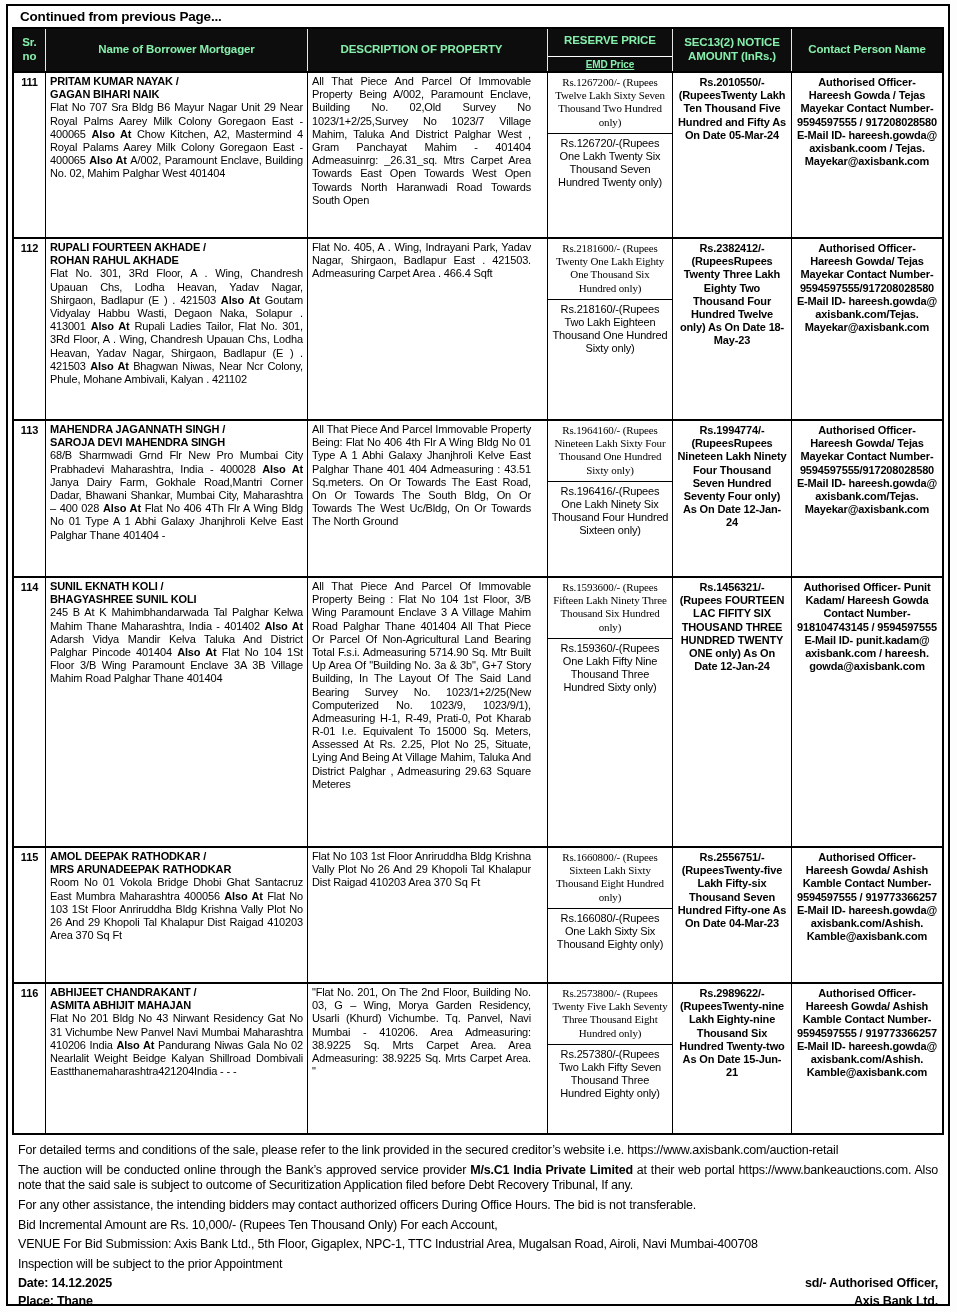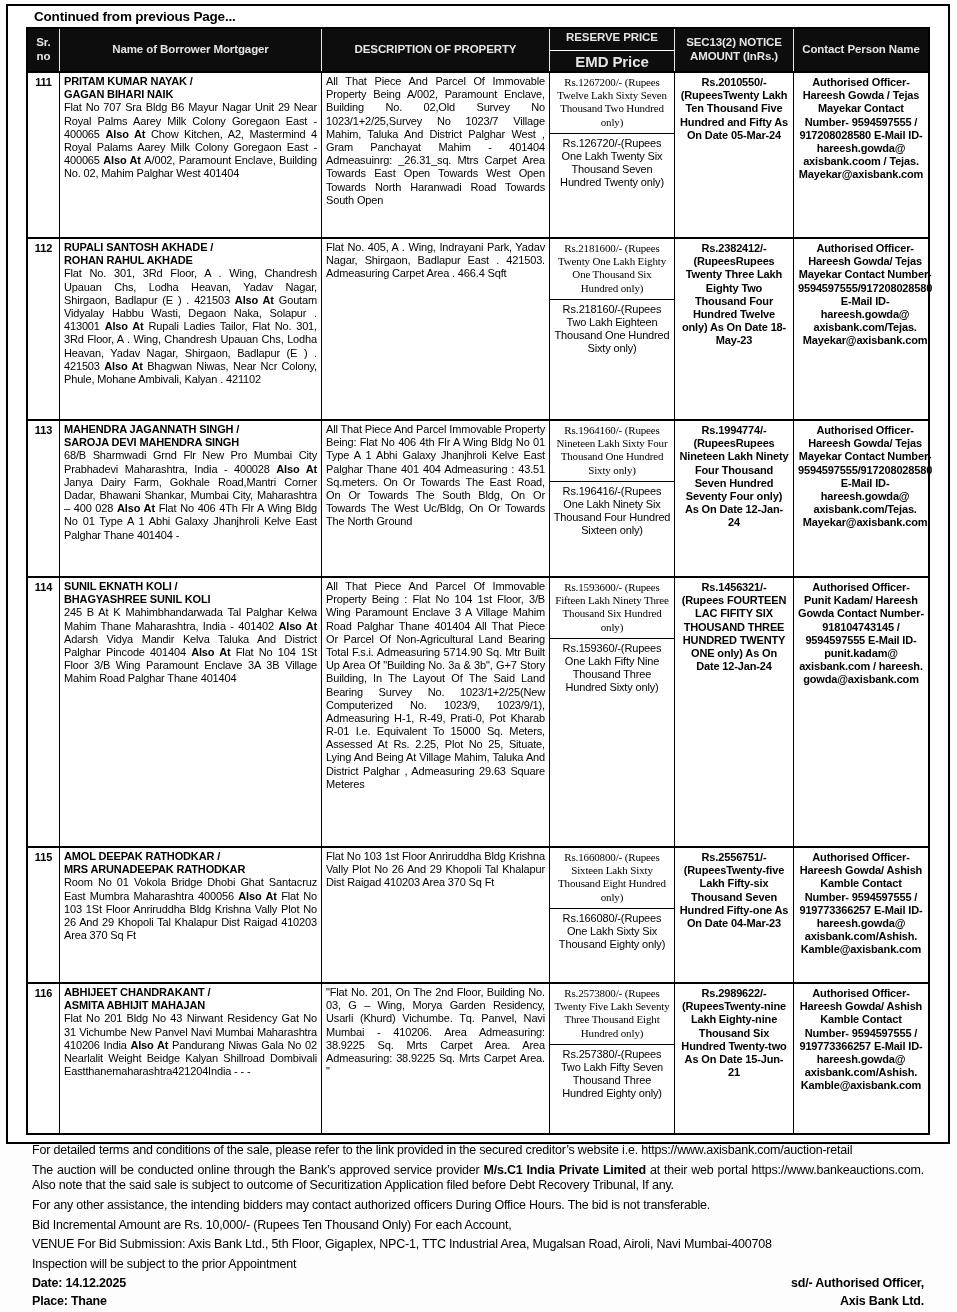--- a/index.html
+++ b/index.html
@@ -1,42 +1,42 @@
 <!DOCTYPE html>
 <html><head>
 <meta charset="utf-8">
 <style>
   * { margin:0; padding:0; box-sizing:border-box; }
   html,body { width:957px; height:1312px; background:#fdfdfd; overflow:hidden;
               font-family:"Liberation Sans", sans-serif; color:#000; }
-  .sheet { position:absolute; left:6px; top:4px; width:944px; height:1140px;
-           border:2px solid #000; background:#fff; padding:1px 16px; }
+  .sheet { position:absolute; left:6px; top:4px; width:944px; height:1302px;
+           border:2px solid #000; background:#fff; padding:1px 2px; }
   .continued { font-weight:bold; font-size:13.5px; padding:2px 2px 3px 10px; letter-spacing:-0.2px; }
 
   .table { border:2px solid #000; margin:0 2px; }
   .trow { display:flex; border-top:2px solid #000; align-items:stretch; }
   .trow:first-child { border-top:none; }
   .c { border-left:1.5px solid #000; padding:2px 4px; font-size:11px; line-height:1.2; letter-spacing:-0.15px; }
   .c:first-child { border-left:none; }
 
   
   .col-sr      { flex:0 0 31px;  }
   .col-name    { flex:0 0 262px; }
   .col-desc    { flex:0 0 228px; }
-  .col-reserve { flex:0 0 125px; }
+  .col-reserve { flex:0 0 125px;margin-left:12px; }
   .col-sec13   { flex:0 0 119px; }
   .col-contact { flex:1 1 auto;  }
 
   
-  .thead { display:flex; background:#0d0d0d; color:#e5e5e5; font-weight:bold; text-align:center; }
+  .thead { display:flex; background:#0d0d0d; color:#86efac; font-weight:bold; text-align:center; }
   .thead .c { border-left:1px solid #e8e8e8; display:flex; flex-direction:column; justify-content:center;
               font-size:11.5px; letter-spacing:-0.1px; min-height:42px; padding:2px 3px; }
   .thead .c:first-child { border-left:none; }
   .reserve-head-top { border-bottom:1.5px solid #fff; flex:1 1 auto; display:flex; align-items:center; justify-content:center; padding-bottom:3px; }
-  .reserve-head-bot { flex:0 0 auto; padding-top:2px; font-size:15px; }
+  .reserve-head-bot { flex:0 0 auto; padding-top:2px; font-size:10px;text-decoration:underline; }
 
   
   .sr-cell { font-weight:bold; text-align:center; padding-top:3px; }
   .bname { font-weight:bold; text-align:left; }
   .addr { text-align:justify; }
   .desc-cell { text-align:justify; }
   .price-cell { display:flex; flex-direction:column; padding:0; text-align:center; }
   .rtop { border-bottom:1.5px solid #000; padding:3px 3px 4px; flex:0 0 auto;font-family:Liberation Serif, serif; }
   .rbot { padding:3px 3px; flex:1 1 auto; }
   .sec13-cell { font-weight:bold; text-align:center; padding-top:3px; }
@@ -85,21 +85,21 @@
         <div class="rtop">Rs.1267200/- (Rupees Twelve Lakh Sixty Seven Thousand Two Hundred  only)</div>
         <div class="rbot">Rs.126720/-(Rupees One Lakh Twenty Six Thousand Seven Hundred Twenty only)</div>
       </div>
       <div class="c col-sec13 sec13-cell">Rs.2010550/- (RupeesTwenty Lakh Ten Thousand Five Hundred and Fifty As On Date 05-Mar-24</div>
       <div class="c col-contact contact-cell">Authorised Officer- Hareesh Gowda / Tejas Mayekar Contact Number- 9594597555 / 917208028580 E-Mail ID- hareesh.gowda@ axisbank.coom / Tejas. Mayekar@axisbank.com</div>
     </div>
 
     <div class="trow r1">
       <div class="c col-sr sr-cell">112</div>
       <div class="c col-name">
-        <div class="bname">RUPALI SANTOSH AKHADE /</div>
+        <div class="bname">RUPALI FOURTEEN AKHADE /</div>
         <div class="bname">ROHAN RAHUL AKHADE</div>
         <div class="addr"><span>Flat No. 301, 3Rd Floor, A . Wing, Chandresh Upauan Chs, Lodha Heavan, Yadav Nagar, Shirgaon, Badlapur (E ) . 421503 </span><b>Also At </b><span>Goutam Vidyalay Habbu Wasti, Degaon Naka, Solapur . 413001 </span><b>Also At </b><span>Rupali Ladies Tailor, Flat No. 301, 3Rd Floor, A . Wing, Chandresh Upauan Chs, Lodha Heavan, Yadav Nagar, Shirgaon, Badlapur (E ) . 421503 </span><b>Also At </b><span>Bhagwan Niwas, Near Ncr Colony, Phule, Mohane Ambivali, Kalyan . 421102</span></div>
       </div>
       <div class="c col-desc desc-cell">Flat No. 405, A . Wing, Indrayani Park, Yadav Nagar, Shirgaon, Badlapur East . 421503.  Admeasuring Carpet Area . 466.4 Sqft</div>
       <div class="c col-reserve price-cell">
         <div class="rtop">Rs.2181600/- (Rupees Twenty One Lakh Eighty One Thousand Six Hundred  only)</div>
         <div class="rbot">Rs.218160/-(Rupees Two Lakh Eighteen Thousand One Hundred Sixty  only)</div>
       </div>
       <div class="c col-sec13 sec13-cell">Rs.2382412/- (RupeesRupees Twenty Three Lakh  Eighty Two Thousand Four Hundred Twelve only) As On Date 18-May-23</div>
       <div class="c col-contact contact-cell">Authorised Officer- Hareesh Gowda/ Tejas Mayekar Contact Number- 9594597555/917208028580 E-Mail ID- hareesh.gowda@ axisbank.com/Tejas. Mayekar@axisbank.com</div>

